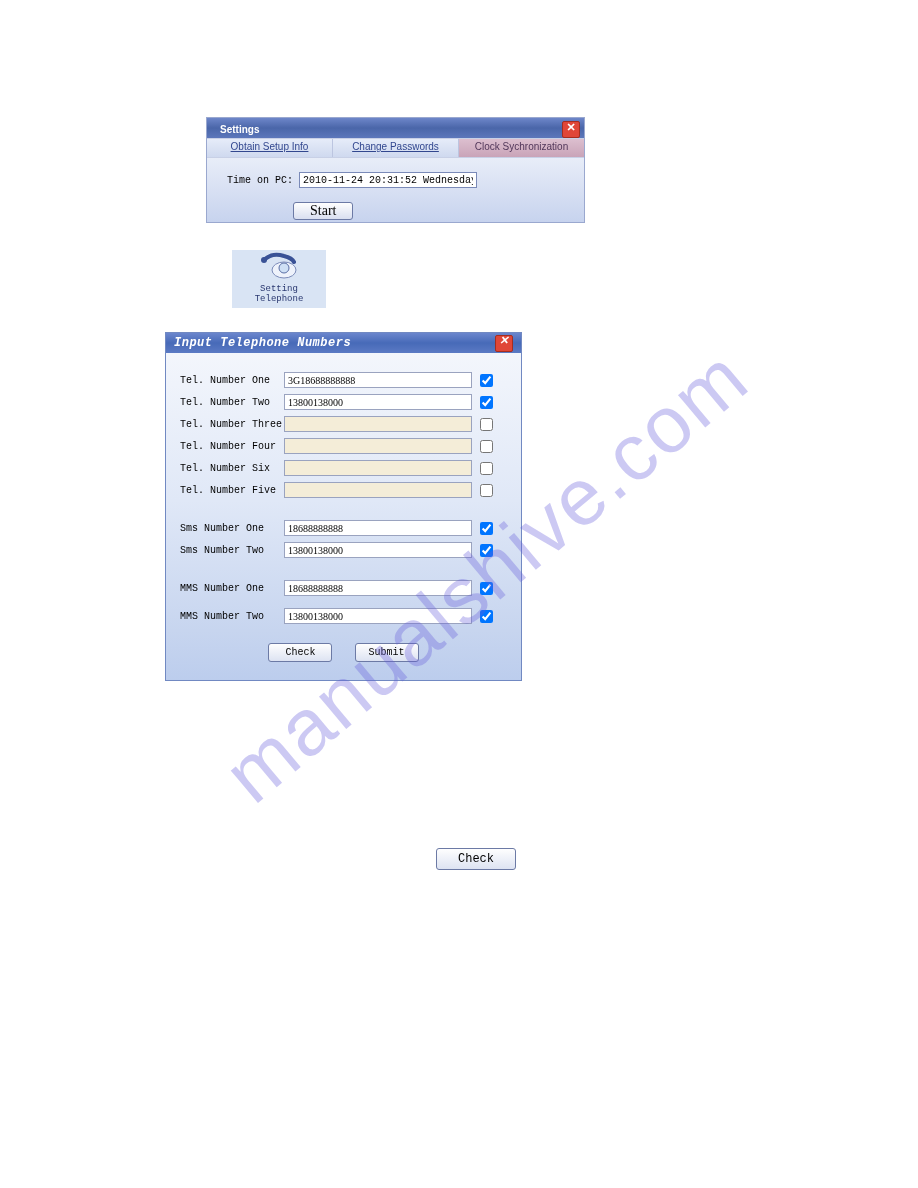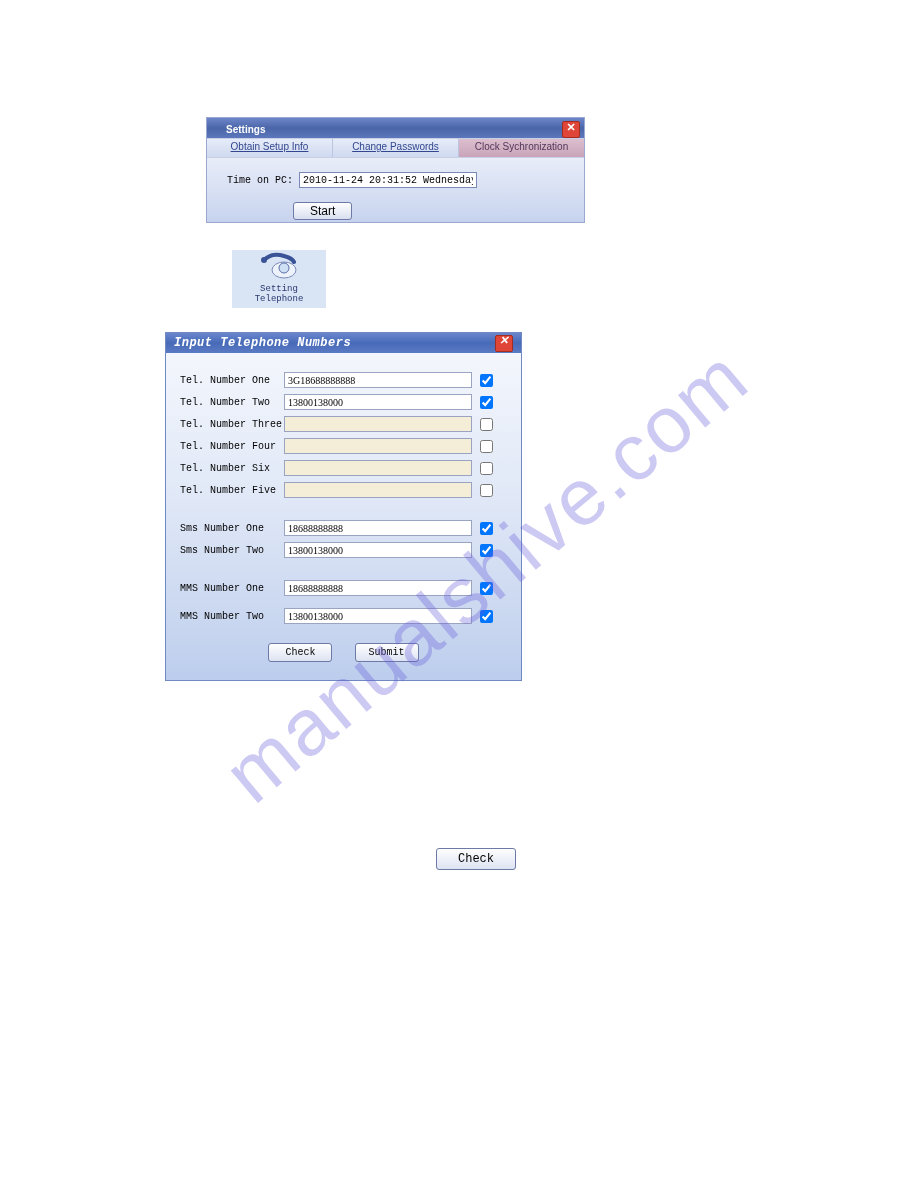--- a/index.html
+++ b/index.html
@@ -35,21 +35,21 @@
     border: 1px solid #9aa8cf;
     background: #f4f6fc;
     box-shadow: 0 0 0 1px #7a8ab8 inset;
   }
   .titlebar {
     height: 18px;
     background: linear-gradient(to bottom, #6d86c9 0%, #4a66a9 50%, #5c77bb 100%);
     color: #ffffff;
     font-weight: bold;
     font-size: 10px;
-    padding: 2px 4px 0 19px;
+    padding: 2px 4px 0 13px;
     display: flex;
     justify-content: space-between;
     align-items: center;
   }
   .close-btn {
     width: 16px;
     height: 15px;
     background: #e04638;
     border: 1px solid #a52d20;
     color: #fff;
@@ -93,22 +93,22 @@
   .time-input {
     width: 170px;
     height: 14px;
     border: 1px solid #7a8ab8;
     background: #fff;
     font-family: "Courier New", monospace;
     font-size: 10px;
     padding: 0 3px;
   }
   .btn {
-    font-family: Liberation Sans, sans-serif;
-    font-size: 12px;
+    font-family: Liberation Serif, serif;
+    font-size: 14px;
     height: 18px;
     border: 1px solid #6c7aa5;
     border-radius: 3px;
     background: linear-gradient(to bottom,#fefefe,#d9dff0);
     padding: 0 16px;
     cursor: pointer;
   }
   .start-btn-wrap { margin-left: 76px; }
   
   .telephone-icon-block {

